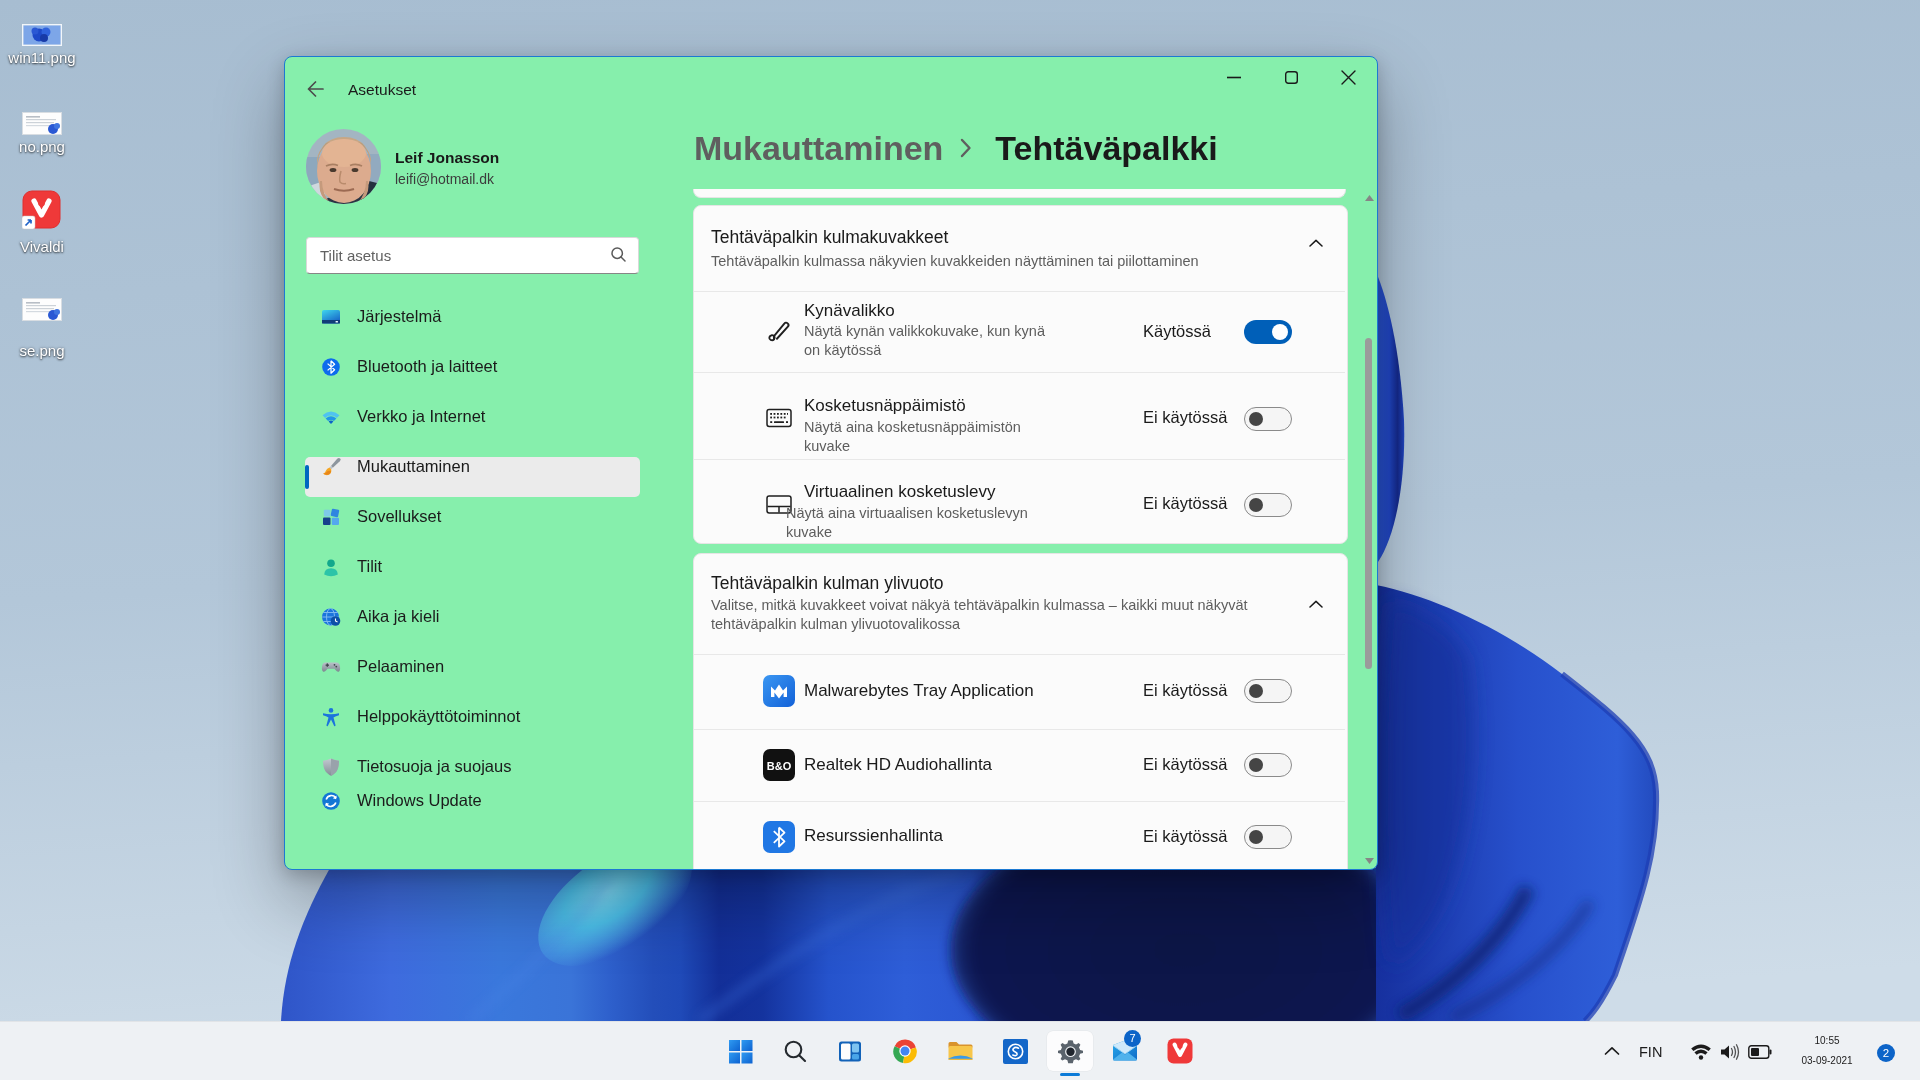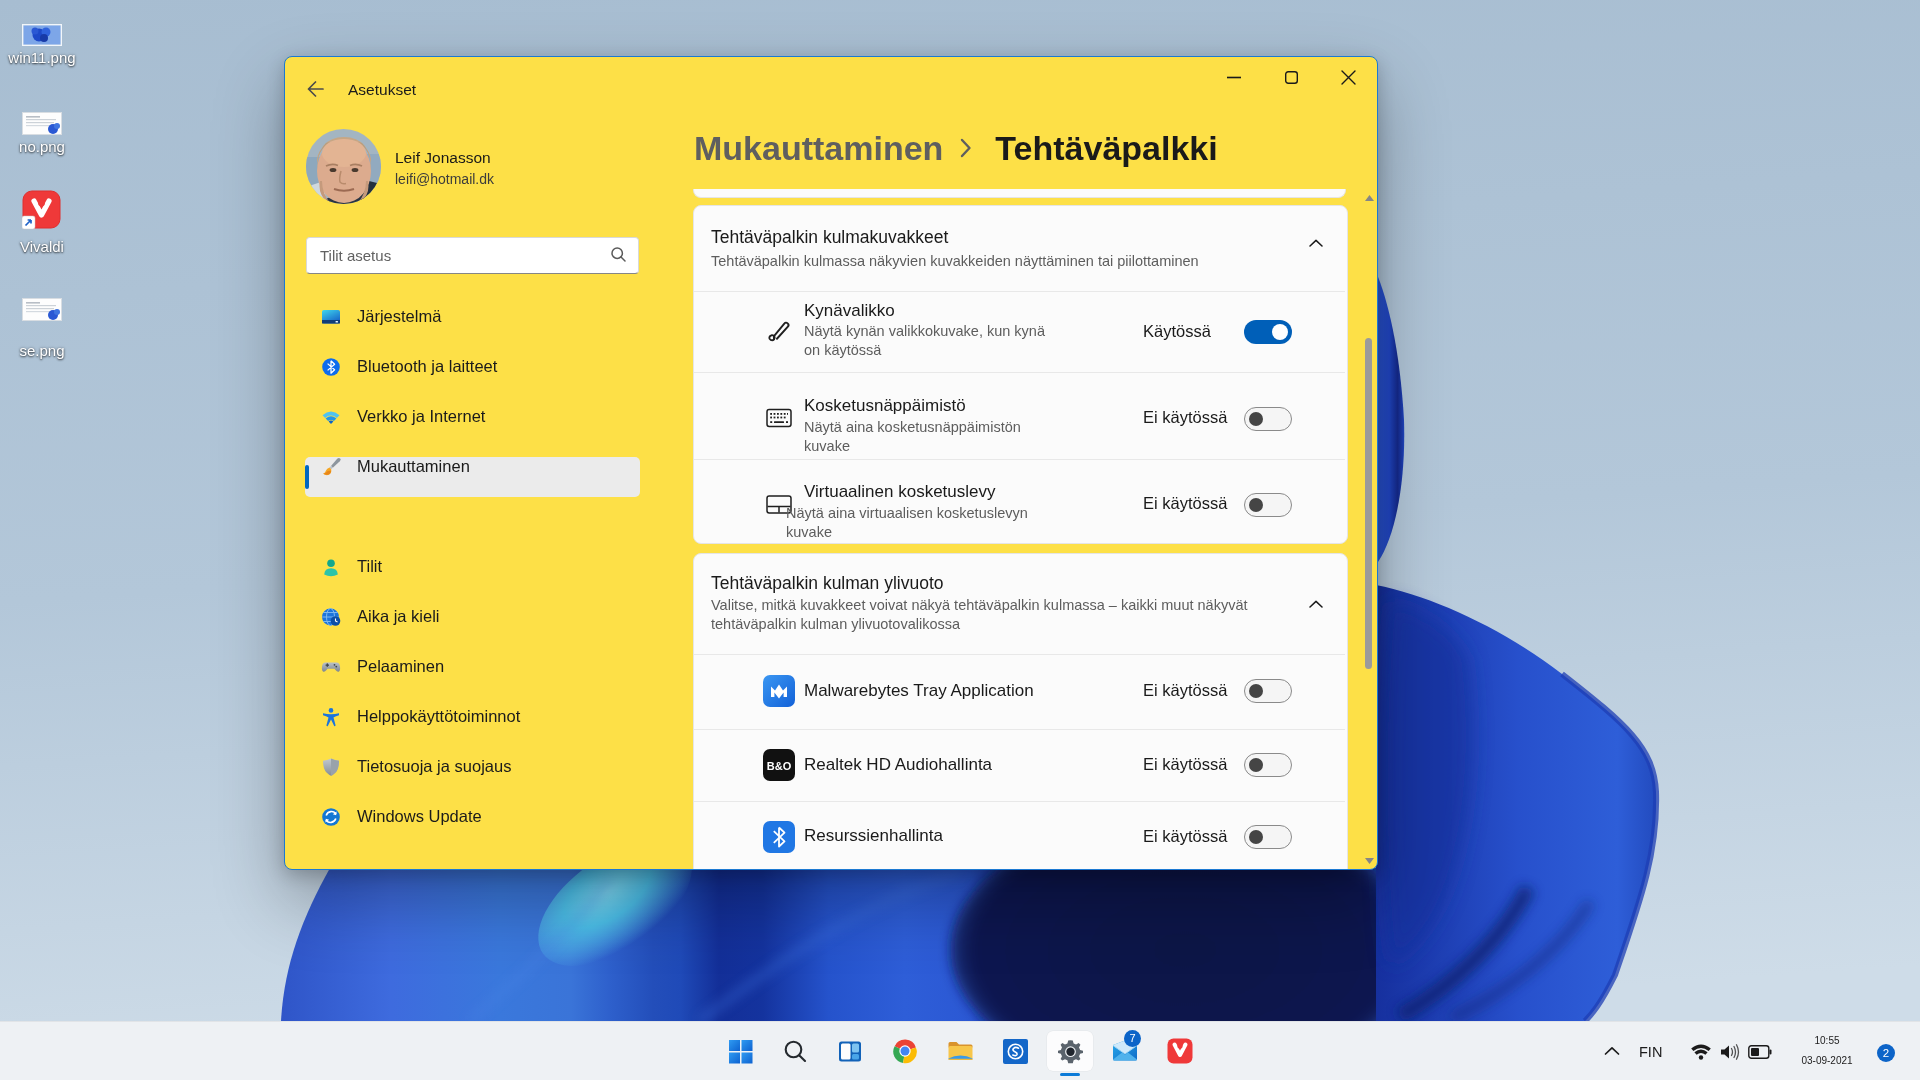--- a/index.html
+++ b/index.html
@@ -1,19 +1,19 @@
 <!DOCTYPE html>
 <html><head><meta charset="utf-8"><style>
 html,body{margin:0;padding:0;width:1920px;height:1080px;overflow:hidden;font-family:"Liberation Sans",sans-serif;-webkit-font-smoothing:antialiased;}
 .abs{position:absolute}
 #wall{position:absolute;left:0;top:0;width:1920px;height:1080px}
 
 .dico{position:absolute;text-align:center;color:#fff;font-size:15px;text-shadow:0 1px 2px rgba(0,0,0,.65),0 0 3px rgba(0,0,0,.4)}
 
-#win{position:absolute;left:284px;top:56px;width:1092px;height:812px;background:#fde047;border:1px solid #1c79d2;border-radius:8px;box-shadow:0 30px 70px rgba(0,0,0,.30),0 5px 18px rgba(0,0,0,.20);overflow:hidden}
+#win{position:absolute;left:284px;top:56px;width:1092px;height:812px;background:#86efac;border:1px solid #1c79d2;border-radius:8px;box-shadow:0 30px 70px rgba(0,0,0,.30),0 5px 18px rgba(0,0,0,.20);overflow:hidden}
 #ttl{position:absolute;left:63px;top:24px;font-size:15.5px;color:#1b1b1b}
 
 .navitem{position:absolute;left:20px;width:335px;height:40px;border-radius:5px;font-size:16.5px;color:#1b1b1b;display:flex;align-items:flex-start}
 .navitem .ic{width:20px;height:20px;margin-left:16px;margin-right:16px;flex:0 0 20px}
 .navitem.sel{background:#ebebeb}
 .selbar{position:absolute;left:20px;width:3.5px;height:24px;border-radius:2px;background:#0067c0;z-index:3}
 
 .card{position:absolute;left:408px;width:653px;background:#fbfbfb;border:1px solid #e5e5e5;border-radius:8px}
 .divl{position:absolute;left:0;width:100%;height:1px;background:#e8e8e8}
 .rowt{position:absolute;font-size:17px;color:#1a1a1a}
@@ -184,21 +184,21 @@
    <path d="M20 37 Q26 34 32 36.5" stroke="#a97f62" stroke-width="1.7" fill="none"></path>
    <path d="M44 36.5 Q50 34 56 37" stroke="#a97f62" stroke-width="1.7" fill="none"></path>
    <ellipse cx="27" cy="41" rx="3.4" ry="2" fill="#4a3a2e"></ellipse>
    <ellipse cx="49" cy="41" rx="3.4" ry="2" fill="#4a3a2e"></ellipse>
    <path d="M35 42 Q33 50 34 53 Q36 55.5 40 54.5" stroke="#b98b6c" stroke-width="1.5" fill="none"></path>
    <path d="M28 60 Q38 63.5 48 60" stroke="#9c6a52" stroke-width="2" fill="none"></path>
    <path d="M14 52 Q12 62 18 70 L24 74 Q16 64 16 52 Z" fill="#c59a7c"></path>
    <path d="M62 52 Q64 62 58 70 L52 74 Q60 64 60 52 Z" fill="#c59a7c"></path>
   </g>
     </svg>
- <div class="abs" style="left:110px;top:92px;font-size:15.5px;font-weight:normal;color:#191919">Leif Jonasson</div>
+ <div class="abs" style="left:110px;top:92px;font-size:15.5px;font-weight:bold;color:#191919">Leif Jonasson</div>
  <div class="abs" style="left:110px;top:114px;font-size:14px;color:#3c3c3c">leifi@hotmail.dk</div>
 
  <div class="abs" style="left:21px;top:180px;width:331px;height:35px;background:#ffffff;border:1px solid #d9d9d9;border-bottom-color:#868686;border-radius:4px"></div>
  <div class="abs" style="left:35px;top:190px;font-size:15px;color:#616161">Tilit asetus</div>
  <svg class="abs" style="left:326px;top:190px" width="15" height="15">
       <circle cx="6.2" cy="6.2" r="5.2" fill="none" stroke="#5a5a5a" stroke-width="1.5"></circle>
       <path d="M10 10 L14 14" stroke="#5a5a5a" stroke-width="1.5" stroke-linecap="round"></path>
     </svg>
 
  <div class="navitem" style="top:250px"><svg class="ic" viewBox="0 0 20 20">
@@ -227,20 +227,28 @@
           <linearGradient id="n3" x1="0" y1="0" x2="1" y2="1">
             <stop offset="0" stop-color="#c8cdd2"></stop>
             <stop offset="1" stop-color="#8f979e"></stop>
           </linearGradient>
         </defs>
         <path d="M10 9 L16.2 1.8 Q17.8 0.2 19.1 1.4 Q20.4 2.6 18.8 4.2 L11.8 10.8 Z" fill="#8d969e"></path>
         <path d="M10 9 L11.8 10.8 L10.2 12.2 L8.6 10.4 Z" fill="#b9c1c9"></path>
         <path d="M10.2 12.2 L8.6 10.4 Q5.8 11.2 5 13.4 Q4.3 15.6 2.2 16.8 Q5 18.8 7.8 17.8 Q10.8 16.6 10.2 12.2 Z" fill="#f5a623"></path>
         <path d="M2.2 16.8 Q5.2 18.4 7.8 17.4 Q9.8 16.4 10.2 13.8 Q6.8 13.4 5.4 15.2 Q4.4 16.4 2.2 16.8 Z" fill="#e8861a"></path>
       </svg>Mukauttaminen</div>
+ <div class="navitem" style="top:450px"><svg class="ic" viewBox="0 0 20 20">
+        <rect x="2" y="10.5" width="7.5" height="7.5" rx="1" fill="#16408c"></rect>
+        <g transform="rotate(12 14 6)">
+          <rect x="10.2" y="2.2" width="7.5" height="7.5" rx="1" fill="#2f86e0"></rect>
+        </g>
+        <rect x="10.8" y="10.8" width="7.2" height="7.2" rx="1" fill="#54a8ee"></rect>
+        <rect x="2.8" y="2.8" width="6.6" height="6.6" rx="1" fill="#7cc2f2" opacity="0.85"></rect>
+      </svg>Sovellukset</div>
  <div class="navitem" style="top:500px"><svg class="ic" viewBox="0 0 20 20">
         <circle cx="10" cy="6.3" r="3.8" fill="#12a88c"></circle>
         <path d="M3.2 17.5 Q3.6 11.2 10 11.2 Q16.4 11.2 16.8 17.5 Q13.5 19.3 10 19.3 Q6.5 19.3 3.2 17.5 Z" fill="#2cc4a8"></path>
       </svg>Tilit</div>
  <div class="navitem" style="top:550px"><svg class="ic" viewBox="0 0 20 20">
         <circle cx="9.5" cy="10" r="8.5" fill="#1b74dc"></circle>
         <ellipse cx="9.5" cy="10" rx="4" ry="8.5" fill="none" stroke="#7ab8f0" stroke-width="1"></ellipse>
         <path d="M1.2 10 L17.8 10 M2.3 5.5 L16.7 5.5 M2.3 14.5 L16.7 14.5" stroke="#7ab8f0" stroke-width="1" fill="none"></path>
         <circle cx="14.5" cy="14" r="4.8" fill="#0c4fa8"></circle>
         <path d="M14.5 11.5 L14.5 14 L16.5 15" stroke="#fff" stroke-width="1.1" fill="none"></path>
@@ -265,21 +273,21 @@
             <stop offset="1" stop-color="#848d96"></stop>
           </linearGradient>
         </defs>
         <path d="M10 1.5 Q14 3.5 18 3.8 Q18 12 14.5 15.5 Q12 18 10 18.8 Q8 18 5.5 15.5 Q2 12 2 3.8 Q6 3.5 10 1.5 Z" fill="url(#n9)"></path>
         <path d="M10 1.5 Q14 3.5 18 3.8 Q18 12 14.5 15.5 Q12 18 10 18.8 Z" fill="#99a2ab"></path>
       </svg>Tietosuoja ja suojaus</div>
  <div class="navitem" style="top:650px"><svg class="ic" viewBox="0 0 20 20">
         <circle cx="10" cy="3.4" r="2.3" fill="#1b74dc"></circle>
         <path d="M2 6.2 Q10 8.5 18 6.2 L18 8.2 Q13.5 9.6 12.5 10.5 L14.5 18 Q14.8 19.3 13.3 19.3 L10 12.5 L6.7 19.3 Q5.2 19.3 5.5 18 L7.5 10.5 Q6.5 9.6 2 8.2 Z" fill="#1b74dc"></path>
       </svg>Helppokäyttötoiminnot</div>
- <div class="navitem" style="top:750px"><svg class="ic" viewBox="0 0 20 20">
+ <div class="navitem" style="top:734px"><svg class="ic" viewBox="0 0 20 20">
         <circle cx="10" cy="10" r="8.8" fill="#1377d4"></circle>
         <path d="M5.2 8.4 A5.4 5.4 0 0 1 15 7.2" fill="none" stroke="#fff" stroke-width="1.6"></path>
         <path d="M15.6 4.6 L15.2 8.2 L11.8 7.2 Z" fill="#fff"></path>
         <path d="M14.8 11.6 A5.4 5.4 0 0 1 5 12.8" fill="none" stroke="#fff" stroke-width="1.6"></path>
         <path d="M4.4 15.4 L4.8 11.8 L8.2 12.8 Z" fill="#fff"></path>
       </svg>Windows Update</div>
 
  <div class="abs" style="left:409px;top:72px;font-size:34px;font-weight:600;color:#1a1a1a">
   <span style="color:#5f5f5f">Mukauttaminen</span><svg width="13" height="24" viewBox="0 0 13 24" style="margin:0 23px 0 16px">
         <path d="M3 4 L10.5 12 L3 20" stroke="#5f5f5f" stroke-width="2.4" fill="none" stroke-linecap="round" stroke-linejoin="round"></path>

